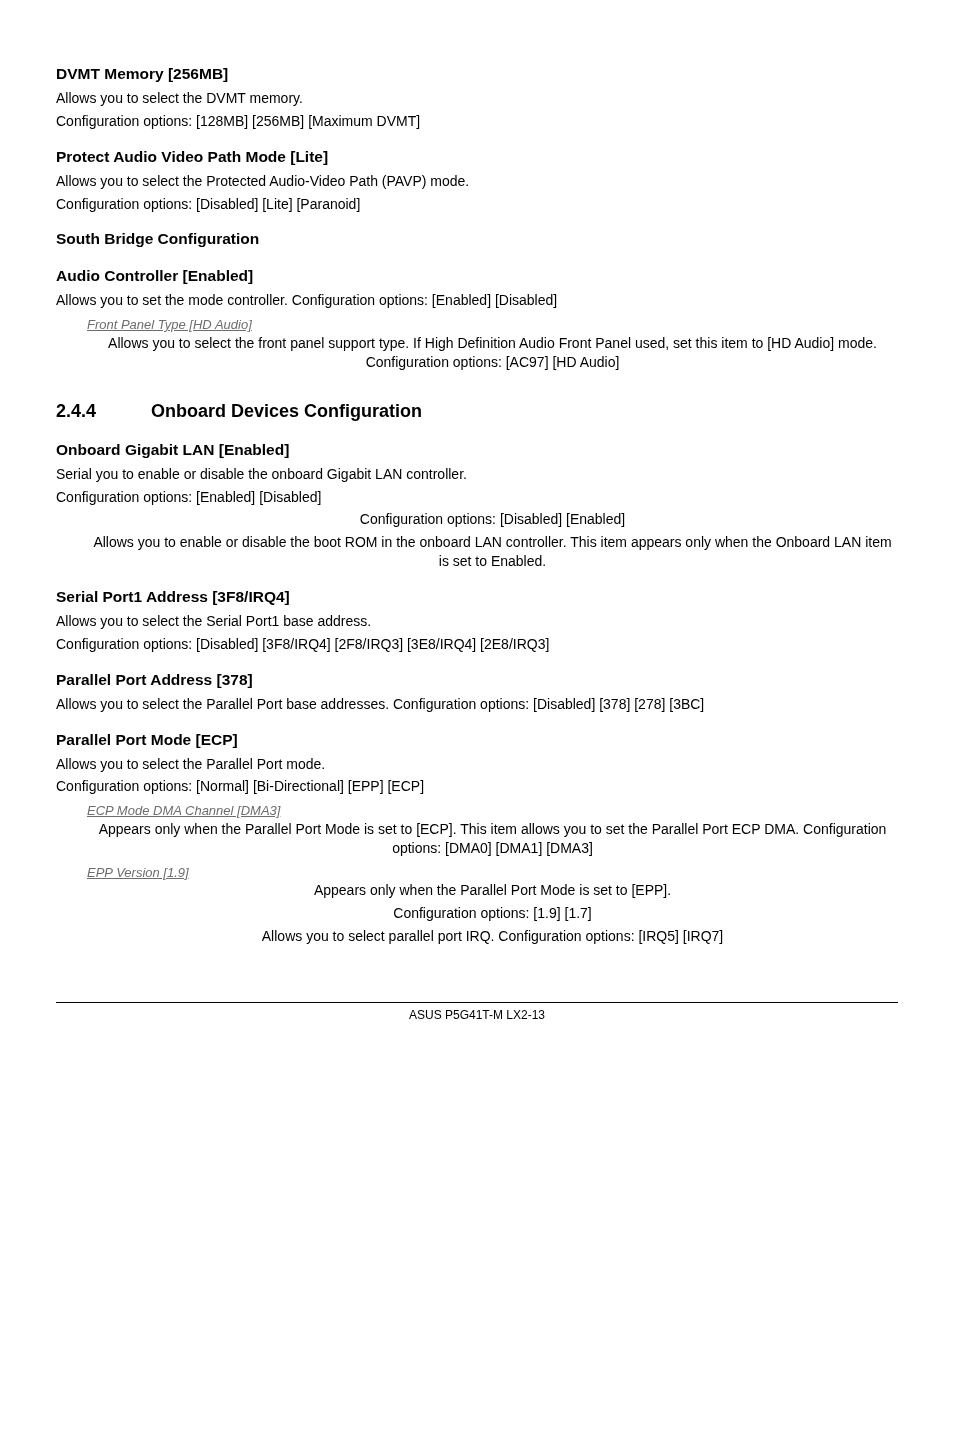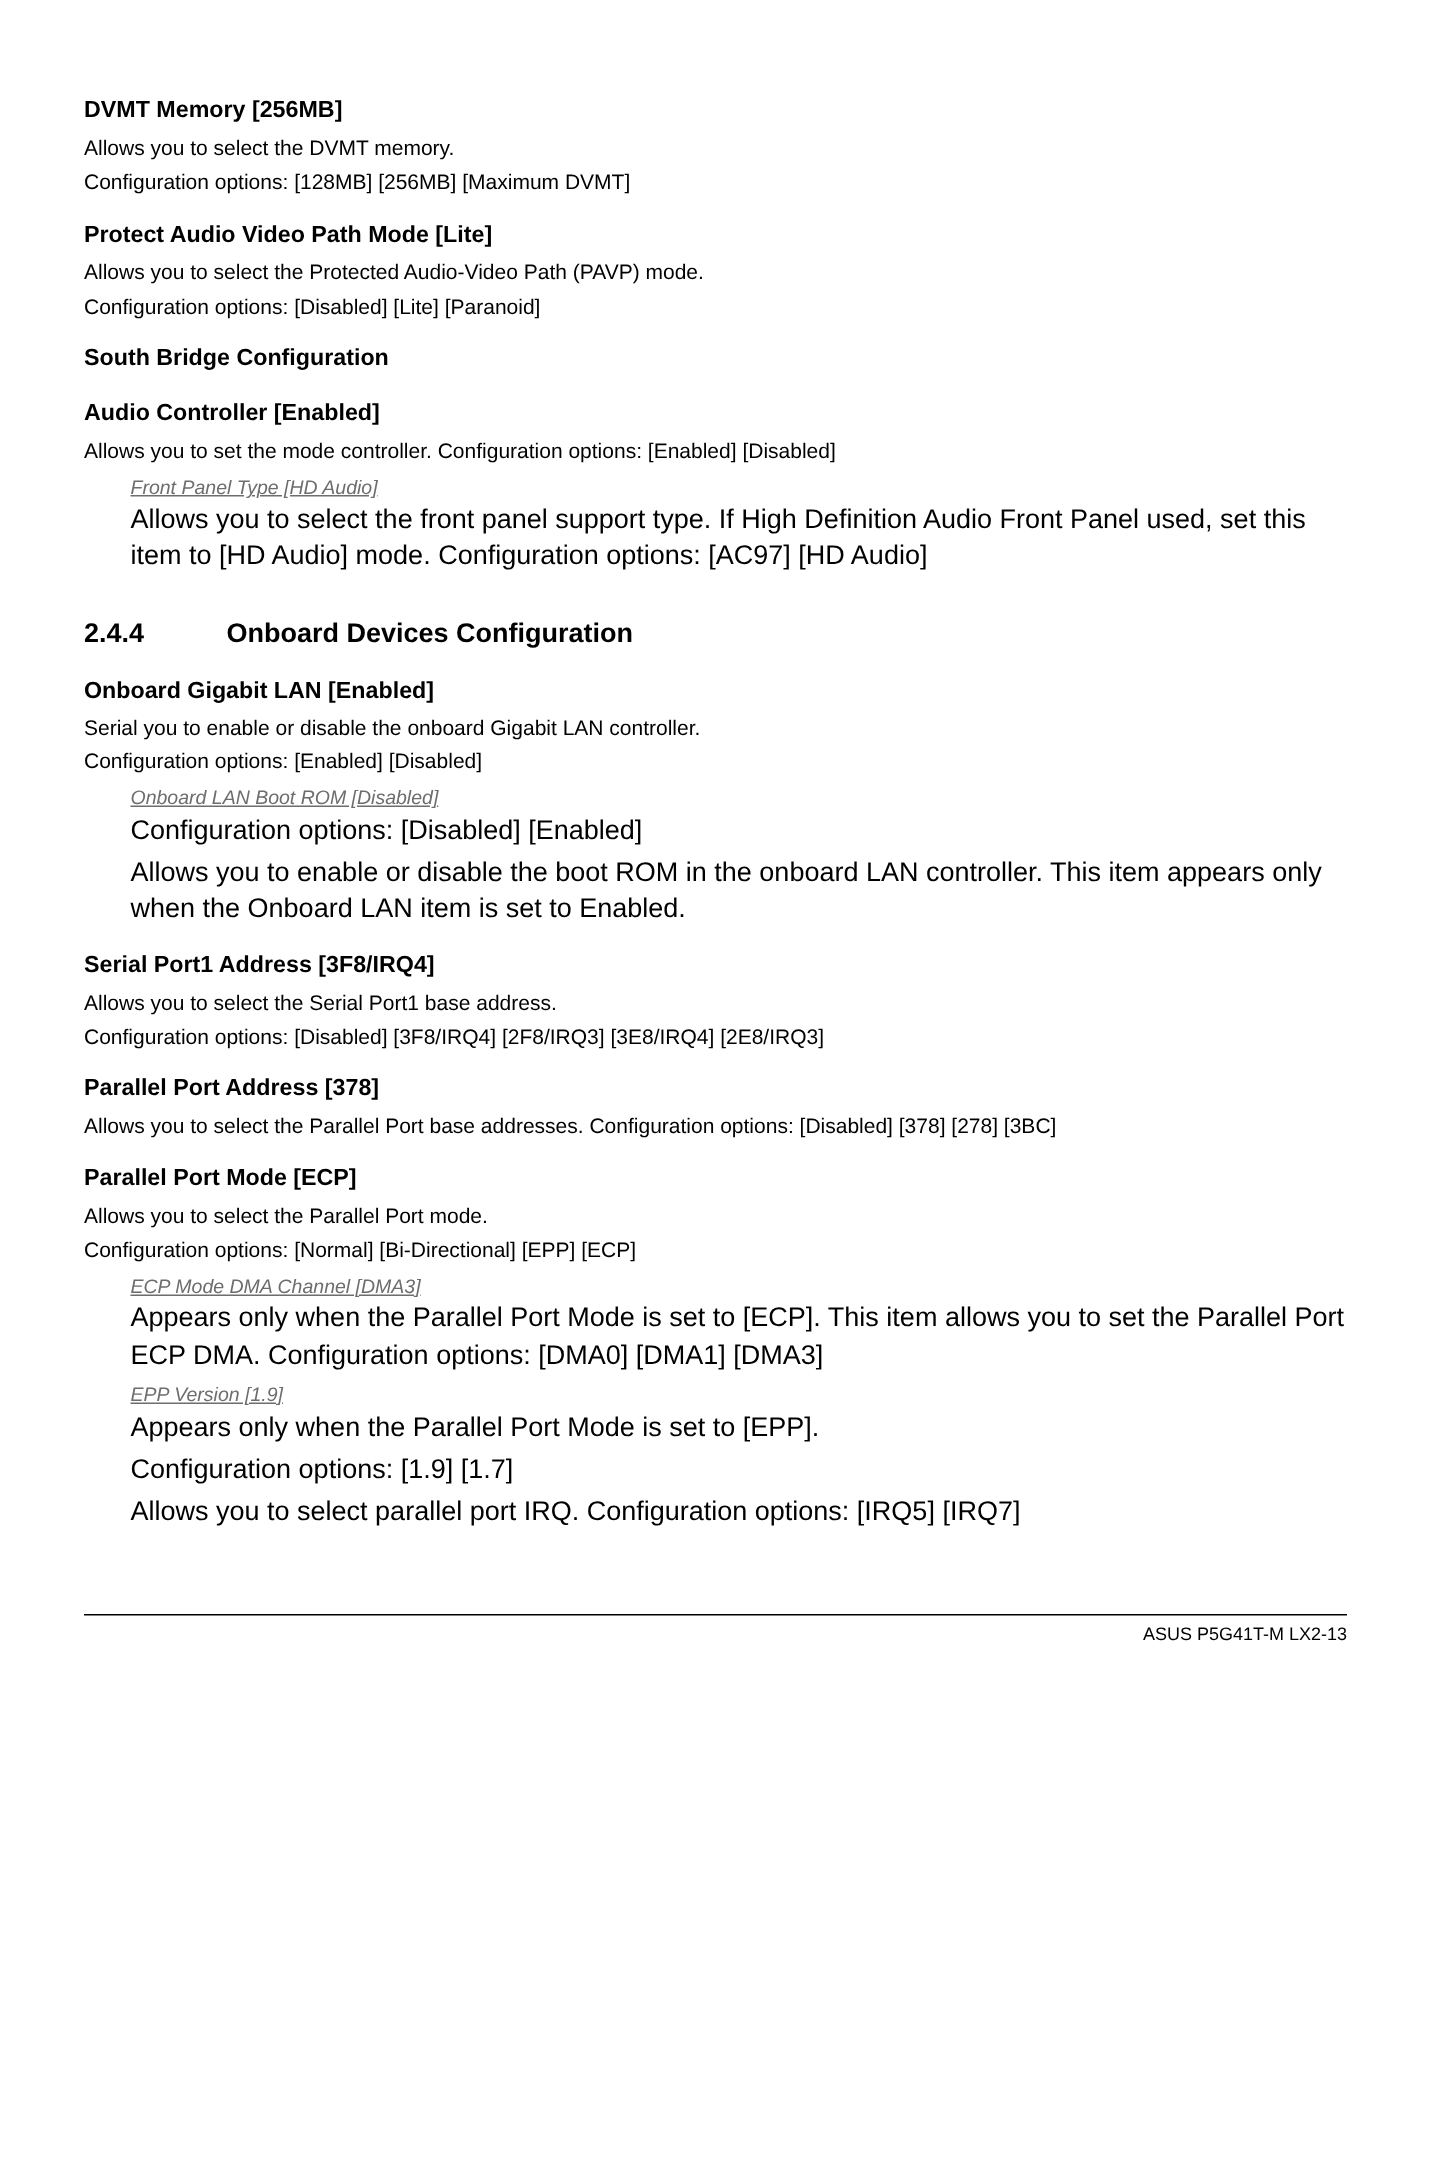--- a/index.html
+++ b/index.html
@@ -34,32 +34,33 @@
     margin-left: 31px;
   }
   .subhead {
     font-size: 13px;
     font-style: italic;
     text-decoration: underline;
     color: #6d6d6d;
     margin: 6px 0 0 0;
   }
   .subbody {
-    font-size: 18px;
+    font-size: 14px;
     margin: 0 0 4px 0;
+    text-align: center;
   }
   hr.ft {
     border: none;
     border-top: 1px solid #000;
     margin: 56px 0 4px 0;
   }
   .footer {
     font-size: 12px;
     display: flex;
-    justify-content: flex-end;
+    justify-content: center;
   }
 </style>
 </head>
 <body>
 
 <h3 class="item">DVMT Memory [256MB]</h3>
 <p class="body">Allows you to select the DVMT memory.</p>
 <p class="body">Configuration options: [128MB] [256MB] [Maximum DVMT]</p>
 
 <h3 class="item">Protect Audio Video Path Mode [Lite]</h3>
@@ -77,21 +78,20 @@
 
 <h2 class="section">
   <span class="secnum">2.4.4</span>
   <span>Onboard Devices Configuration</span>
 </h2>
 
 <h3 class="item">Onboard Gigabit LAN [Enabled]</h3>
 <p class="body">Serial you to enable or disable the onboard Gigabit LAN controller.</p>
 <p class="body">Configuration options: [Enabled] [Disabled]</p>
 <div class="indent">
-  <p class="subhead">Onboard LAN Boot ROM [Disabled]</p>
   <p class="subbody">Configuration options: [Disabled] [Enabled]</p>
   <p class="subbody">Allows you to enable or disable the boot ROM in the onboard LAN controller. This item appears only when the Onboard LAN item is set to Enabled.</p>
 </div>
 
 <h3 class="item">Serial Port1 Address [3F8/IRQ4]</h3>
 <p class="body">Allows you to select the Serial Port1 base address.</p>
 <p class="body">Configuration options: [Disabled] [3F8/IRQ4] [2F8/IRQ3] [3E8/IRQ4] [2E8/IRQ3]</p>
 
 <h3 class="item">Parallel Port Address [378]</h3>
 <p class="body">Allows you to select the Parallel Port base addresses. Configuration options: [Disabled] [378] [278] [3BC]</p>

